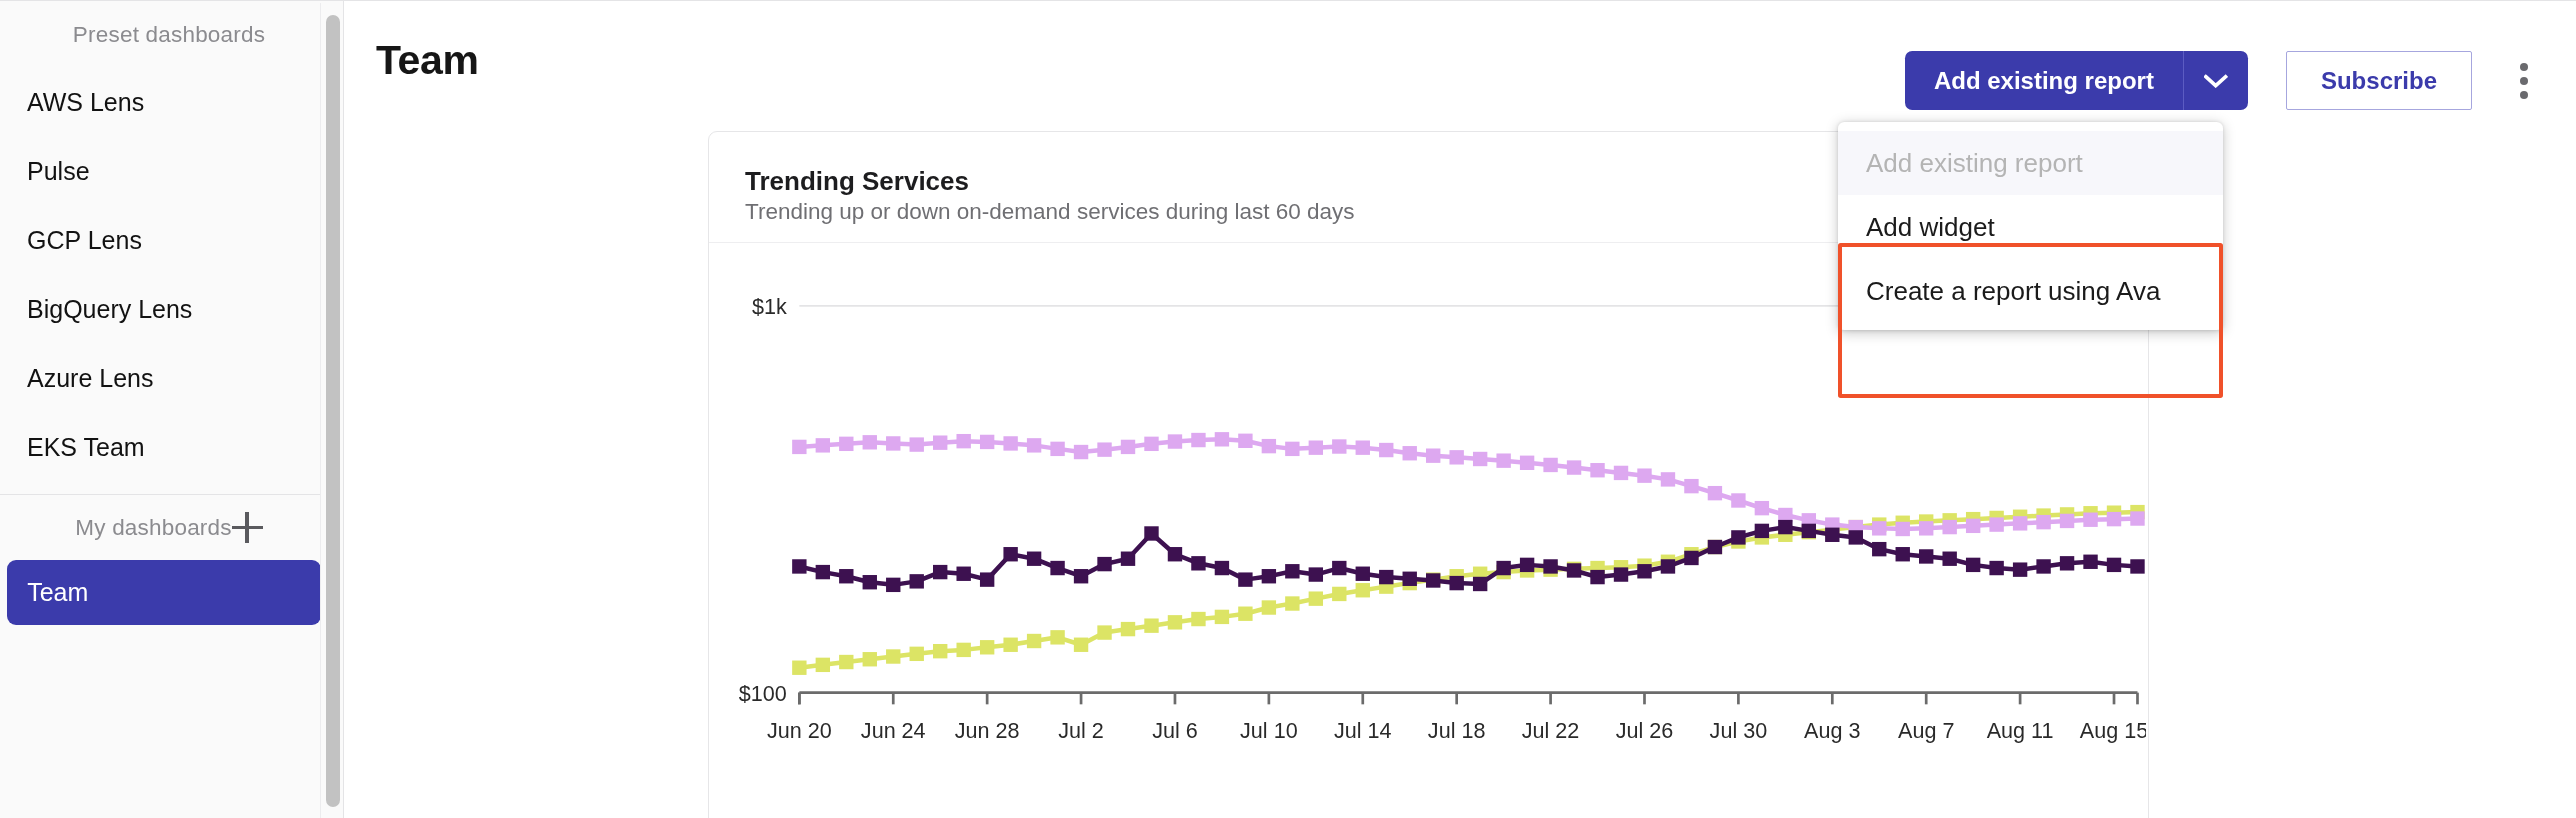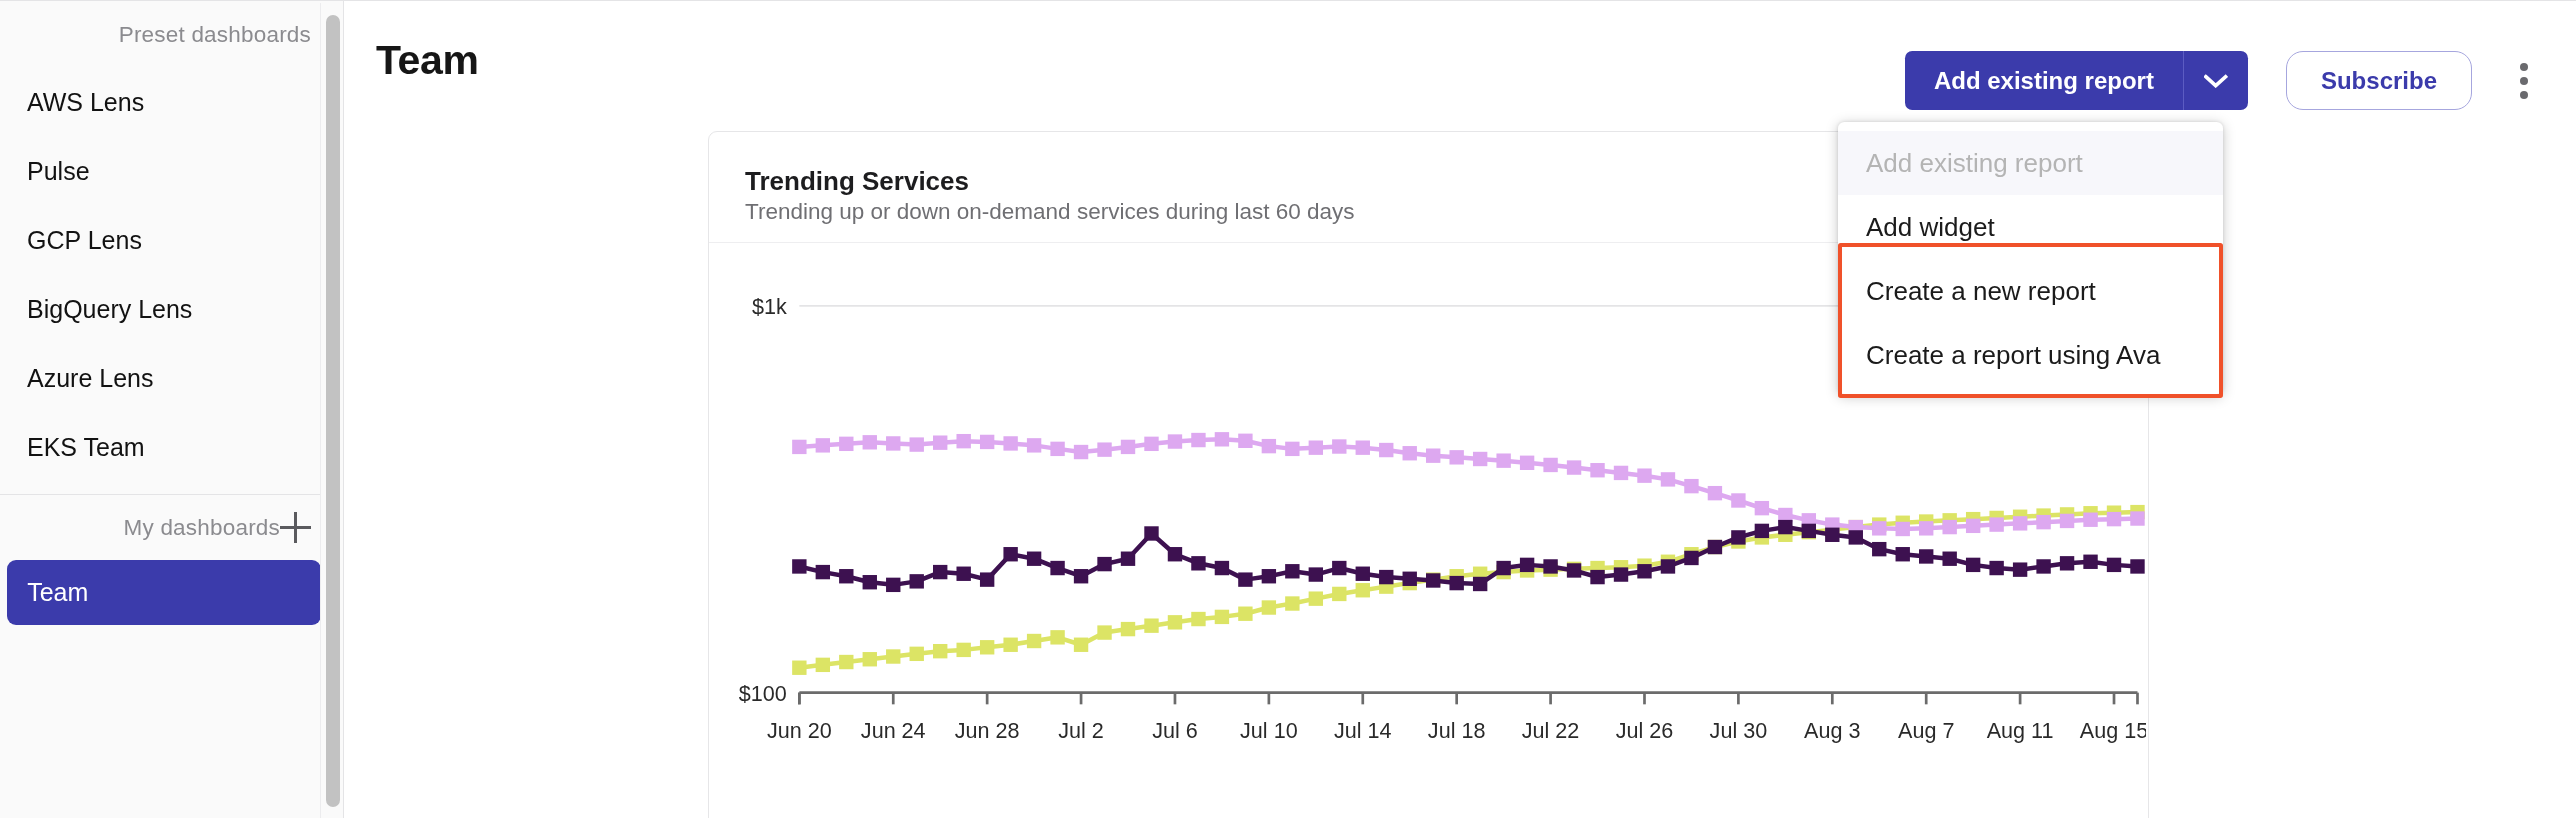--- a/index.html
+++ b/index.html
@@ -17,21 +17,21 @@
     width: 344px; height: 819px;
     background: #fafafa;
     border-top: 1.8px solid #e4e4e6;
     border-right: 0.9px solid #e4e4e6;
     flex: 0 0 344px;
     padding-top: 1.8px;
   }
   .side-section { padding: 0; }
   .side-header {
     height: 65px;
-    display: flex; align-items: center; justify-content: flex-end;
+    display: flex; align-items: center; justify-content: center;
     padding: 0 32px 0 27px;
     font-size: 22.5px; color: #8b8b8f; letter-spacing: 0.2px;
   }
   .side-header .plus {
     width: 31px; height: 31px; position: relative; cursor: pointer;
   }
   .side-header .plus::before, .side-header .plus::after {
     content: ""; position: absolute; background: #5a5a5e;
   }
   .side-header .plus::before { left: 0; top: 13.5px; width: 31px; height: 3.6px; }
@@ -95,21 +95,21 @@
   .btn-caret {
     background: #3b3bab; width: 65px; height: 59px;
     border-radius: 0 7.2px 7.2px 0;
     display: flex; align-items: center; justify-content: center;
     border: none; border-left: 0.9px solid #5c5cc2; cursor: pointer;
   }
   .btn-subscribe {
     margin-left: 38px;
     height: 59px; padding: 0 34px;
     background: #fff; color: #3b3bab;
-    border: 1.8px solid #a6a6de; border-radius: 17px;
+    border: 1.8px solid #a6a6de; border-radius: 2px;
     font-size: 24px; font-weight: 700;
     display: flex; align-items: center; cursor: pointer;
     font-family: "Liberation Sans", sans-serif;
   }
   .kebab {
     margin-left: 31px; width: 41px; height: 59px;
     display: flex; flex-direction: column; align-items: center; justify-content: center;
     gap: 6.3px; cursor: pointer;
   }
   .kebab span { width: 8px; height: 8px; border-radius: 50%; background: #6a6a6e; display: block; }
@@ -468,19 +468,18 @@
             <line x1="1588" y1="500" x2="1588" y2="513" stroke="#6b6b6b" stroke-width="3"></line>
             <line x1="100" y1="500" x2="100" y2="513" stroke="#6b6b6b" stroke-width="3"></line>
           </svg>
       </div>
     </section>
   </main>
 
   <div class="dropdown">
     <div class="dd-item disabled">Add existing report</div>
     <div class="dd-item">Add widget</div>
-    <div class="dd-item">Create a new report</div>
     <div class="dd-item">Create a report using Ava</div>
     <div class="dd-highlight"></div>
   </div>
 
 </div>
 
 
 </body></html>

